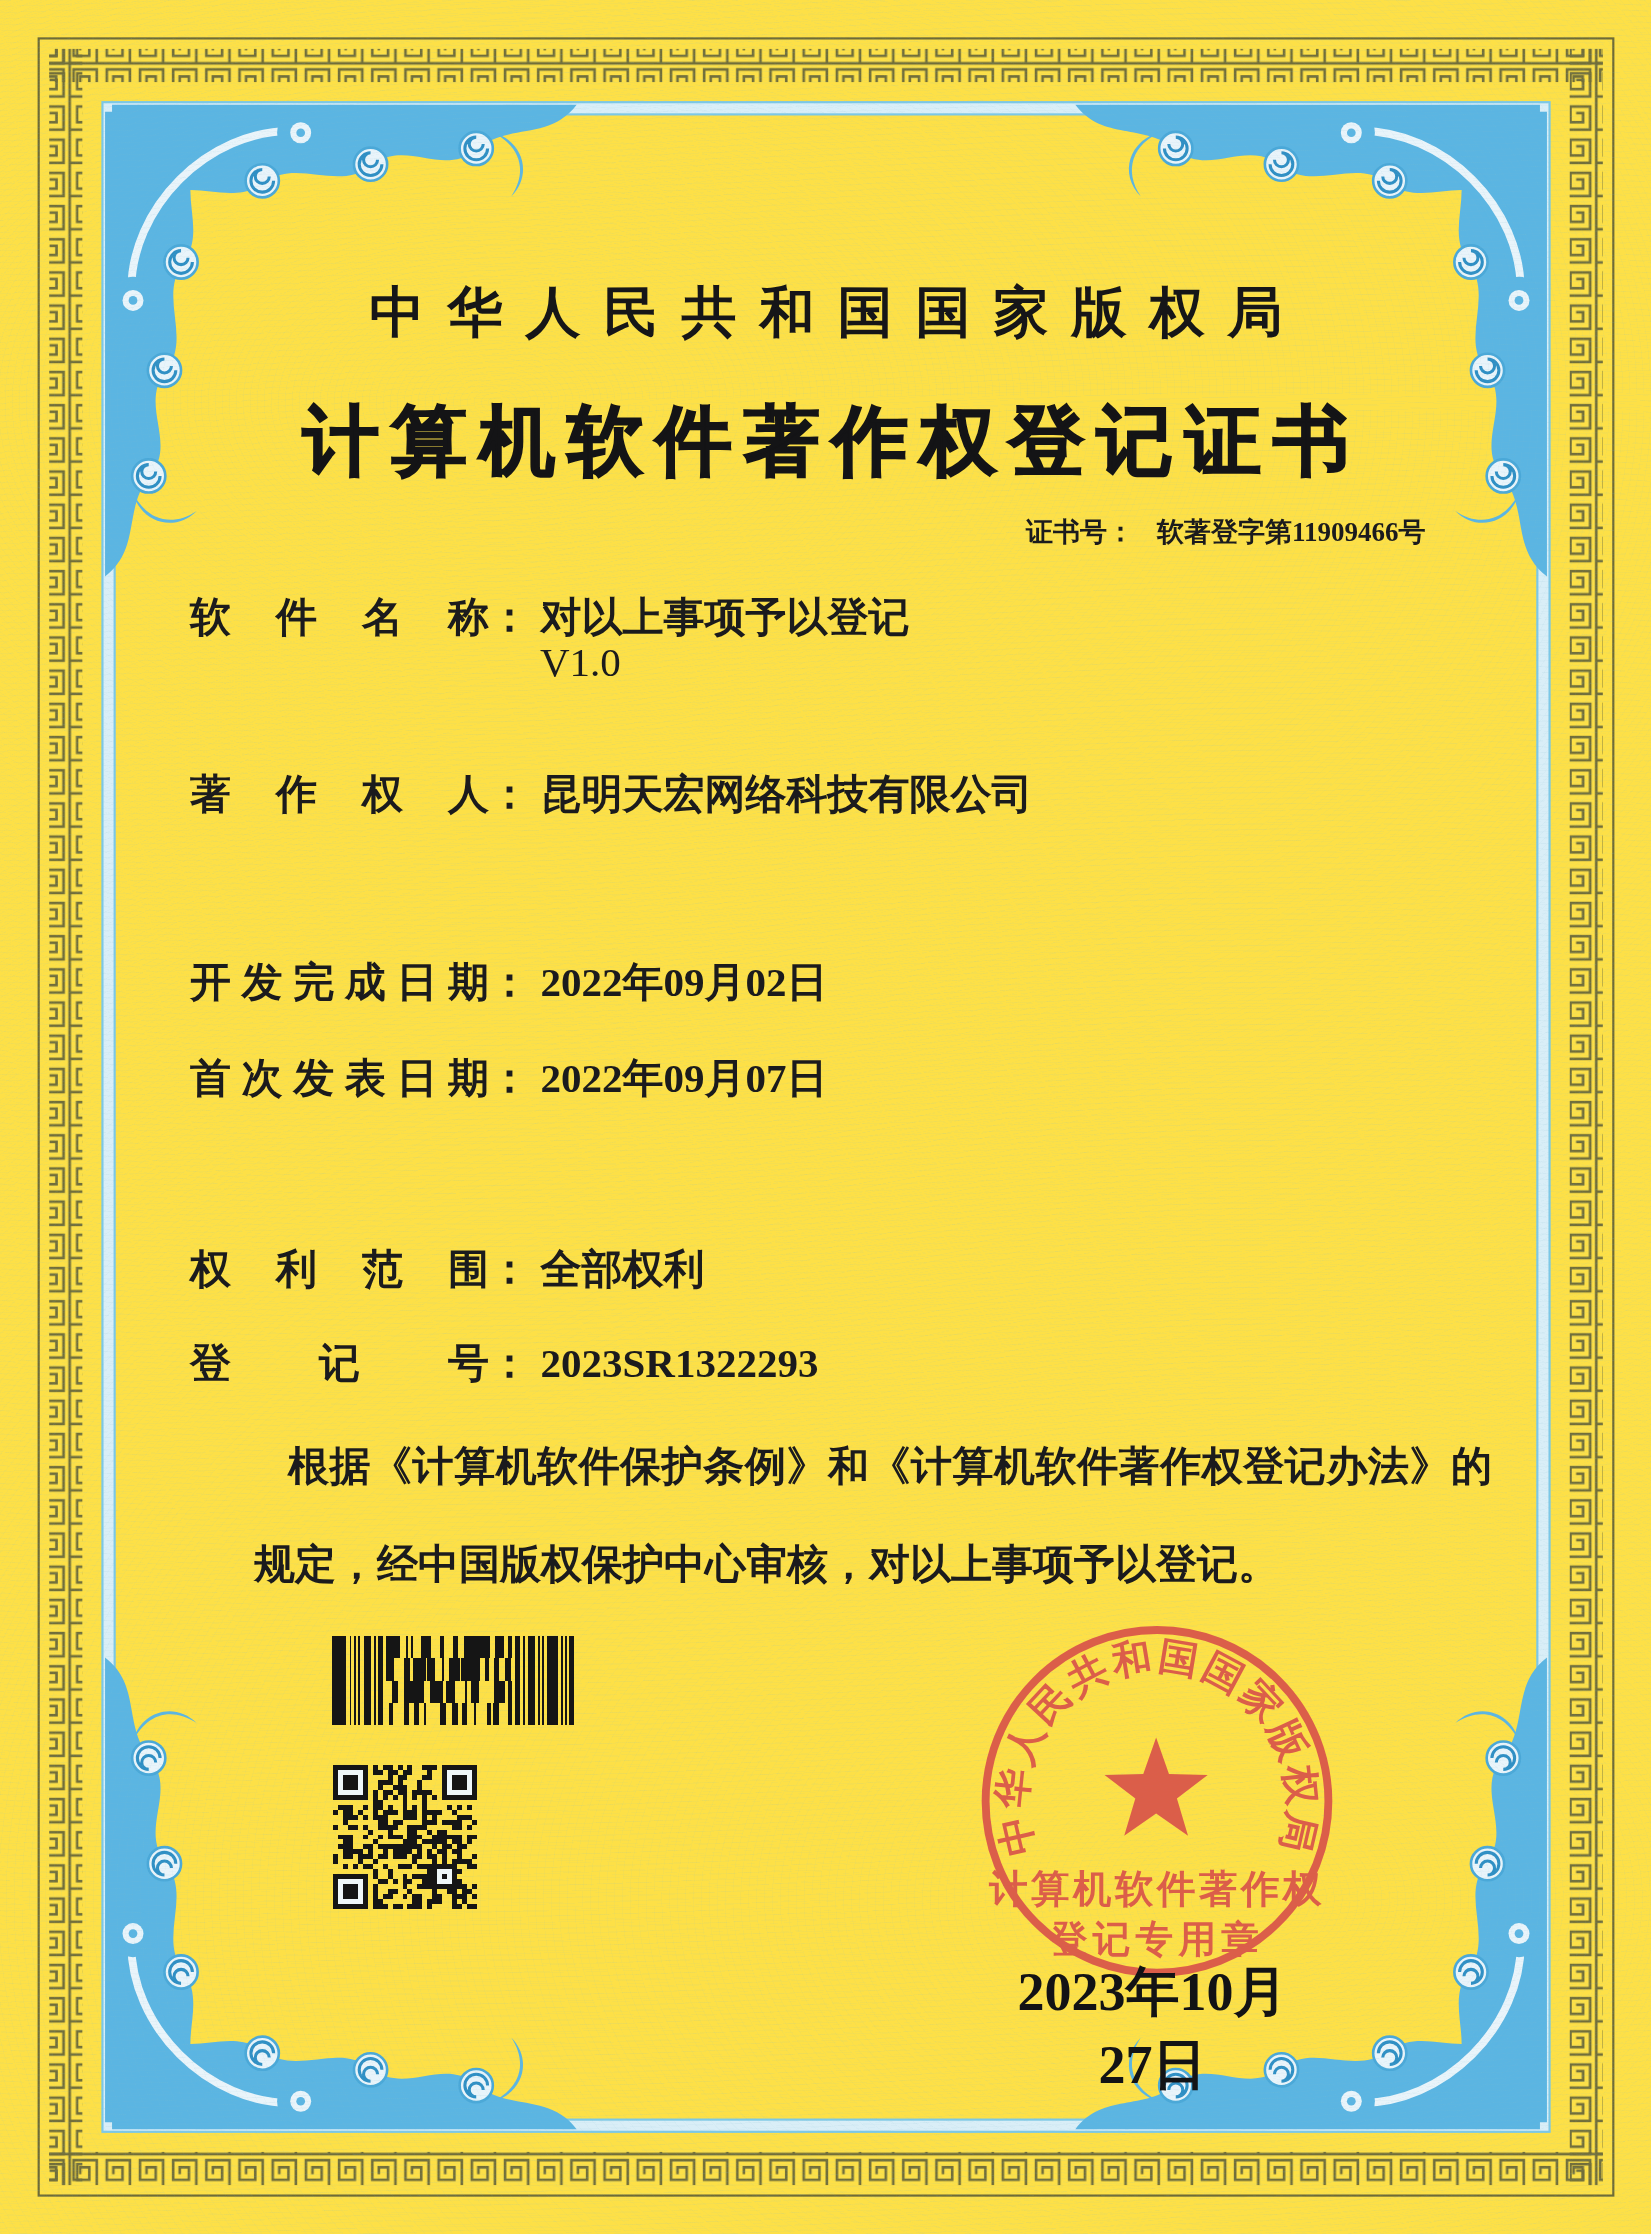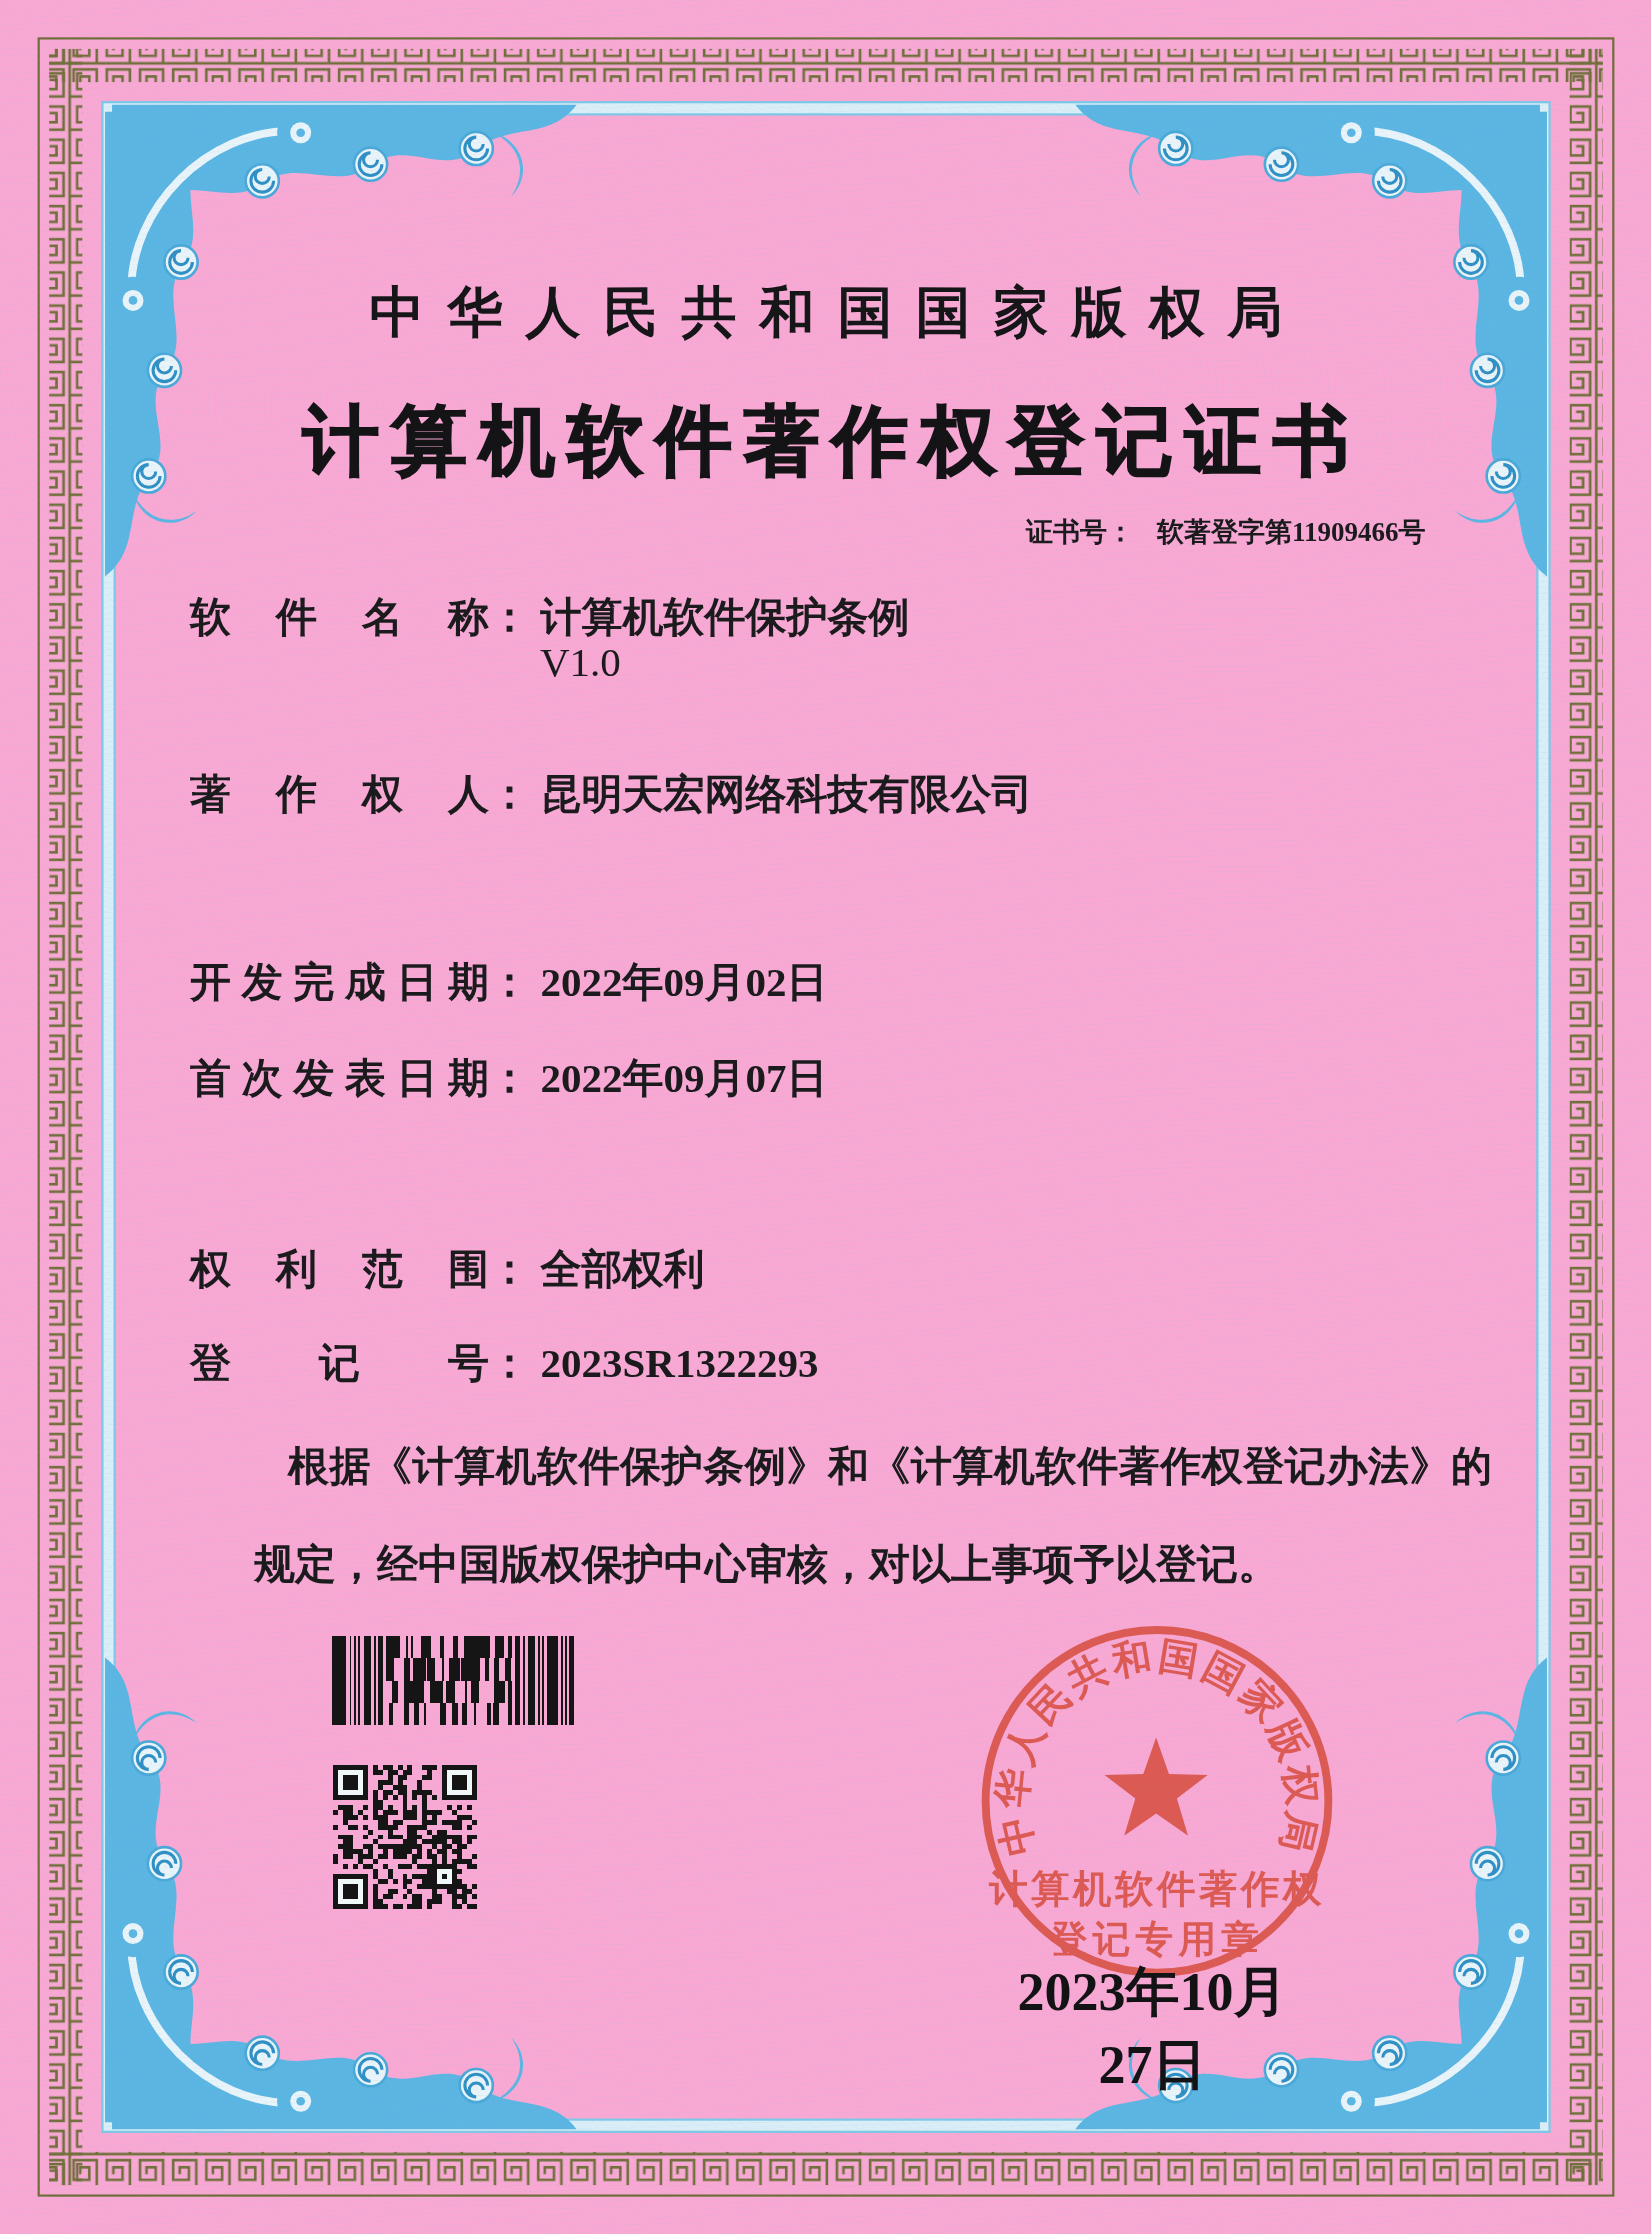--- a/index.html
+++ b/index.html
@@ -1,18 +1,18 @@
 <!DOCTYPE html>
 <html style="font-size:14px"><head>
 <meta charset="utf-8">
 <style>
   html,body{margin:0;padding:0;background:#d9e2e5;}
   .page{
     position:relative;width:1652px;height:2234px;overflow:hidden;
-    background:#f9a8d4;color:#1b1b1d;
+    background:#fde047;color:#1b1b1d;
     font-family:"Liberation Serif","DejaVu Serif",serif;
   }
   .texture{
     position:absolute;inset:0;pointer-events:none;
     background:
       repeating-linear-gradient(178deg, rgba(125,185,205,.06) 0 0.9px, rgba(255,255,255,0) 0.9px 6.1px),
       repeating-radial-gradient(ellipse 1397px 873px at 30% 18%, rgba(125,185,205,.05) 0 0.9px, rgba(255,255,255,0) 0.9px 7px),
       repeating-radial-gradient(ellipse 1572px 1048px at 75% 85%, rgba(125,185,205,.05) 0 0.9px, rgba(255,255,255,0) 0.9px 7.9px);
   }
   .frame{position:absolute;left:0;top:0;width:1652px;height:2234px;}
@@ -108,21 +108,21 @@
 
   <div class="texture"></div>
 
   <div class="t title">中华人民共和国国家版权局</div>
   <div class="t subtitle">计算机软件著作权登记证书</div>
   <div class="t certno">
     <span class="cnl">证书号：</span><span>软著登字第11909466号</span>
   </div>
 
   <div class="row" style="top:590px">
-    <span class="lbl">软件名称</span><span>：</span><span class="val">计算机软件保护条例</span>
+    <span class="lbl">软件名称</span><span>：</span><span class="val">对以上事项予以登记</span>
   </div>
   <div class="v2">V1.0</div>
 
   <div class="row" style="top:767px">
     <span class="lbl">著作权人</span><span>：</span><span class="val">昆明天宏网络科技有限公司</span>
   </div>
 
   <div class="row" style="top:955px">
     <span class="lbl">开发完成日期</span><span>：</span><span class="val">2022年09月02日</span>
   </div>

